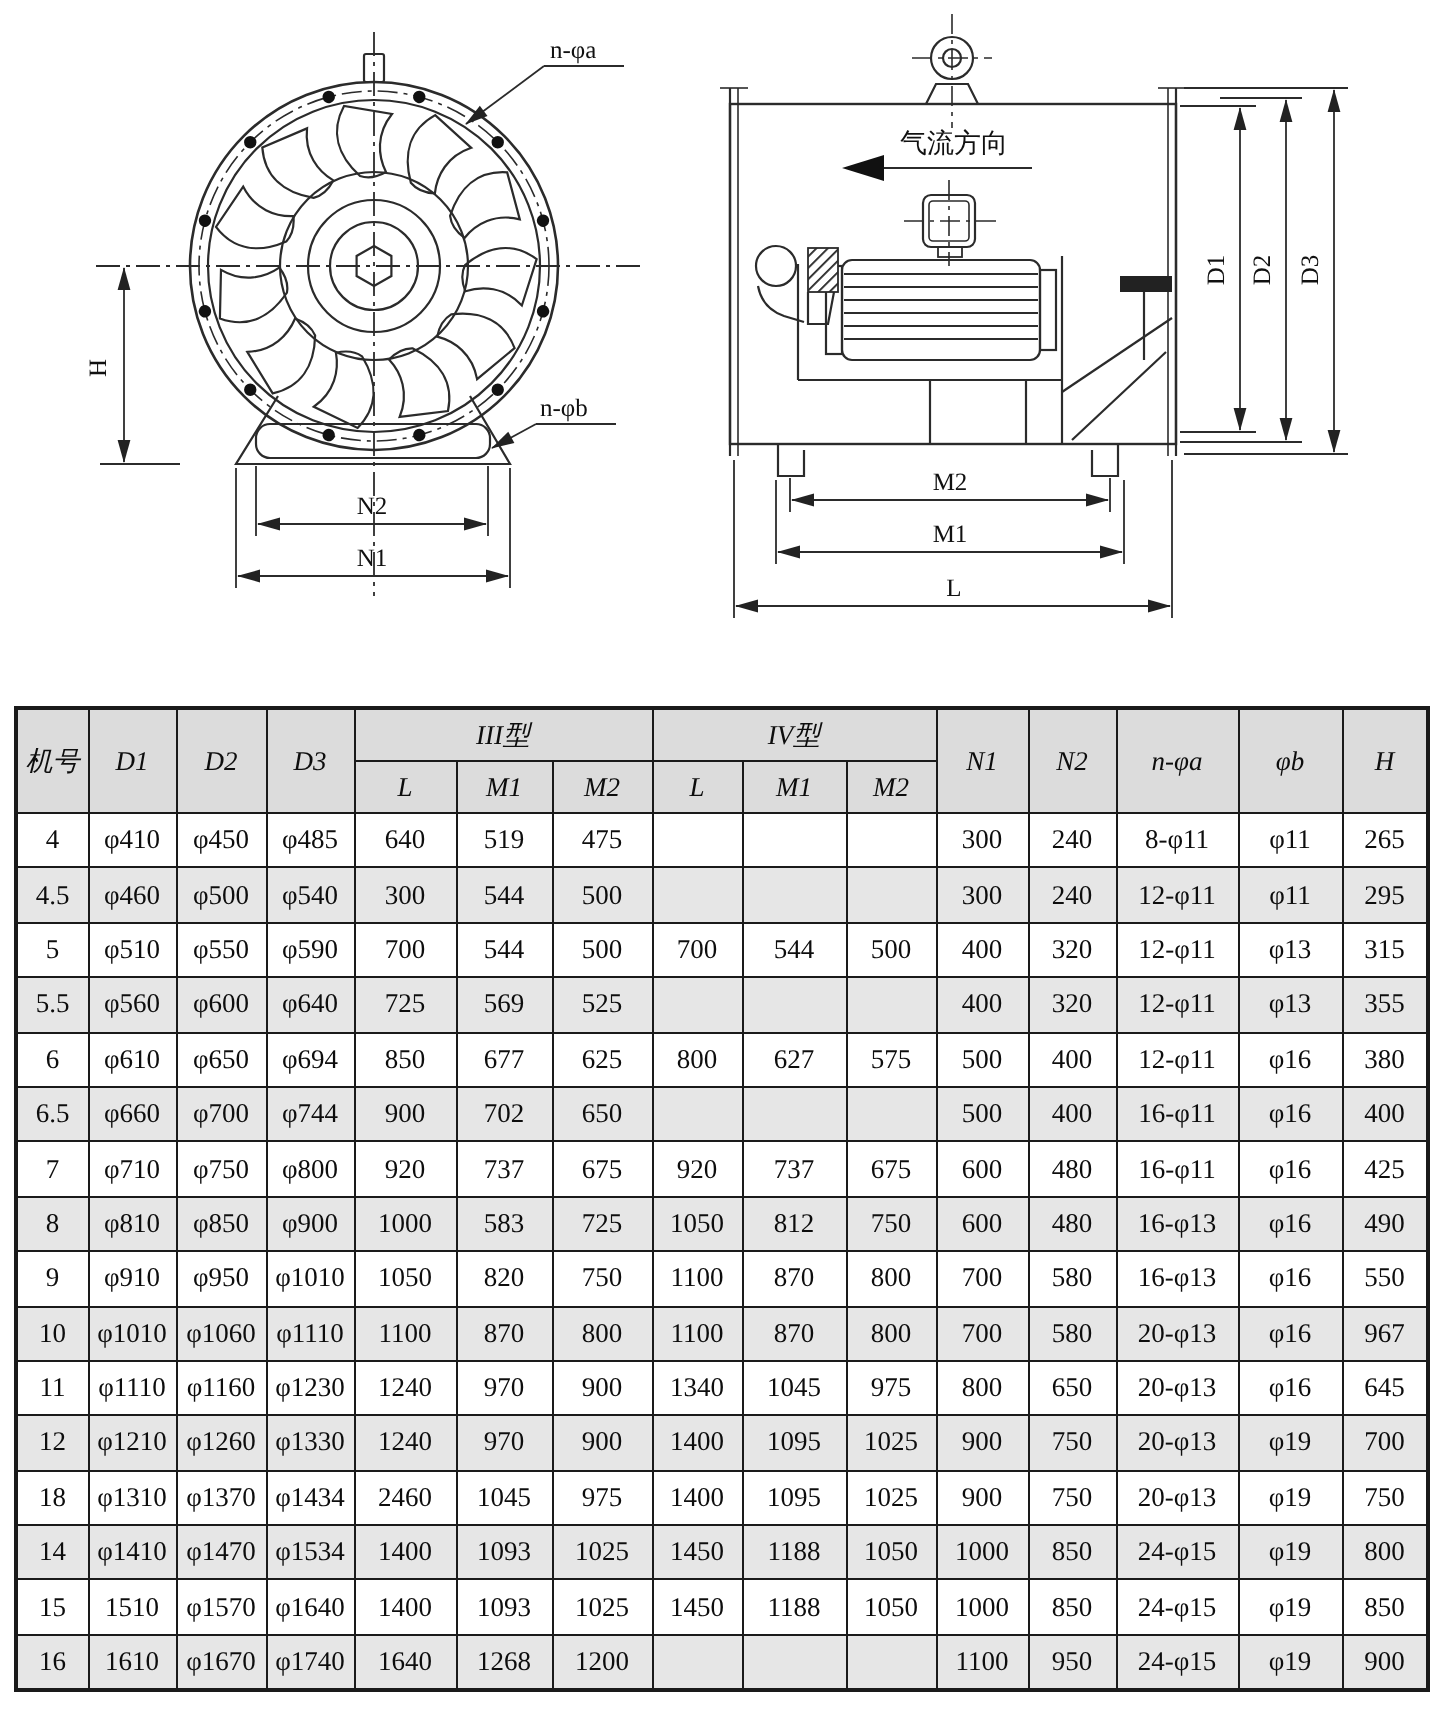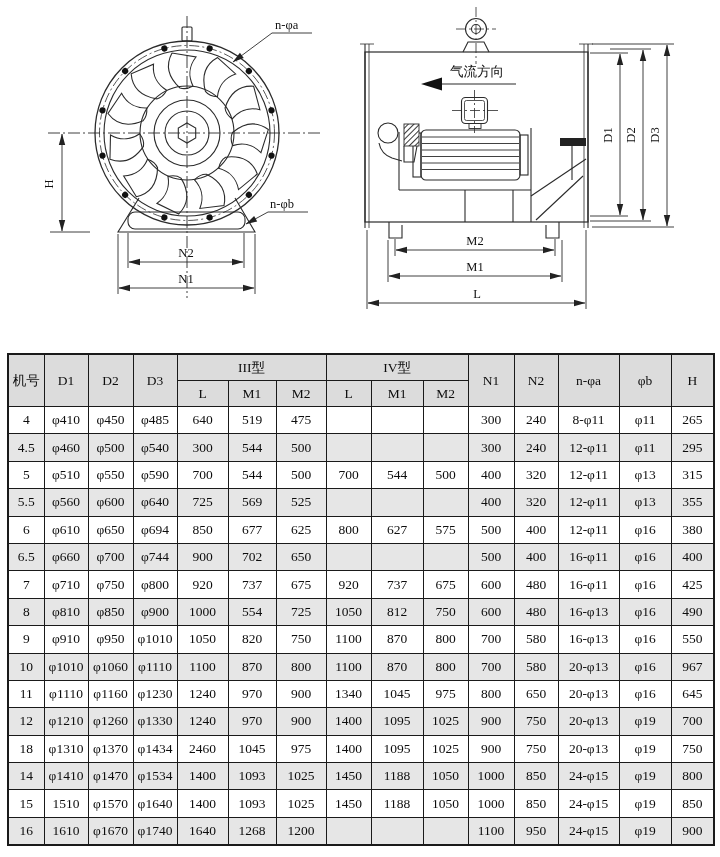--- a/index.html
+++ b/index.html
@@ -18,21 +18,21 @@
   .table-wrap { position:absolute; left:7px; top:353px; width:706px; }
   table.spec {
     border-collapse:collapse; table-layout:fixed; width:706px;
     border:2px solid #1a1a1a; background:#fff;
   }
   table.spec th, table.spec td {
     border:1px solid #1a1a1a; text-align:center; vertical-align:middle;
     padding:0; font-weight:normal; font-size:13.5px; color:#0d0d0d;
     overflow:hidden; white-space:nowrap;
   }
-  table.spec thead th { background:#dcdcdc; height:25px; }
+  table.spec thead th { background:#dcdcdc; height:25px;font-style:italic; }
   table.spec tbody td { height:26.4px; }
   table.spec tbody tr:nth-child(even) td { background:#e6e6e6; }
 </style>
 </head>
 <body>
 
 <div class="page">
 
   <div class="drawings">
     <svg width="720" height="352" viewBox="0 0 720 352">
@@ -399,21 +399,21 @@
             <td>16-φ11</td>
             <td>φ16</td>
             <td>425</td>
           </tr>
           <tr>
             <td>8</td>
             <td>φ810</td>
             <td>φ850</td>
             <td>φ900</td>
             <td>1000</td>
-            <td>554</td>
+            <td>583</td>
             <td>725</td>
             <td>1050</td>
             <td>812</td>
             <td>750</td>
             <td>600</td>
             <td>480</td>
             <td>16-φ13</td>
             <td>φ16</td>
             <td>490</td>
           </tr>

